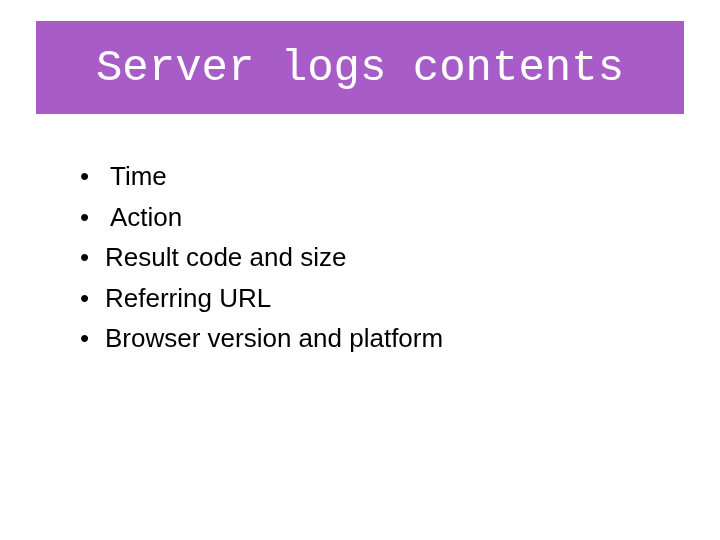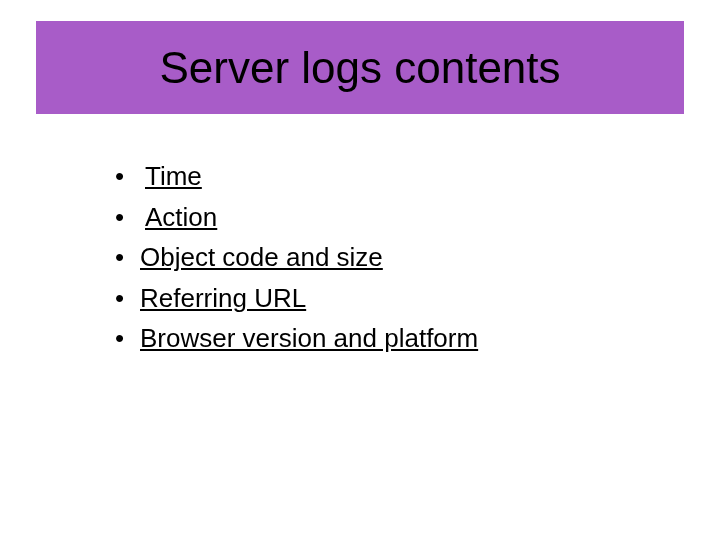--- a/index.html
+++ b/index.html
@@ -33,41 +33,40 @@
   }
   .bullet-list {
     position: absolute;
     left: 0; top: 156px;
     width: 720px;
     font-size: 26px;
     line-height: 40.5px;
     color: #000000;
   }
   .bullet-item {
-    padding-left: 115px;
+    padding-left: 80px;
     white-space: pre;
-    text-decoration: underline;
   }
   .bullet-glyph {
     display: inline-block;
     width: 25px;
   }
   
   .bullet-item.sp .bullet-glyph { width: 30px; }
 </style>
 </head>
 <body>
 
 <div class="slide" style="background: rgb(255, 255, 255);">
 
   <div class="title-bar" style="background: rgb(168, 92, 200);">
-    <div class="title-text" style="color: #000000;">Server logs contents</div>
+    <div class="title-text" style="color: #ffffff; font-family: Liberation Mono, monospace;">Server logs contents</div>
   </div>
 
   <div class="bullet-list" style="color: rgb(0, 0, 0);">
     <div class="bullet-item sp"><span class="bullet-glyph">•</span><span>Time</span></div>
     <div class="bullet-item sp"><span class="bullet-glyph">•</span><span>Action</span></div>
-    <div class="bullet-item"><span class="bullet-glyph">•</span><span>Object code and size</span></div>
+    <div class="bullet-item"><span class="bullet-glyph">•</span><span>Result code and size</span></div>
     <div class="bullet-item"><span class="bullet-glyph">•</span><span>Referring URL</span></div>
     <div class="bullet-item"><span class="bullet-glyph">•</span><span>Browser version and platform</span></div>
   </div>
 
 </div>
 
 </body></html>

